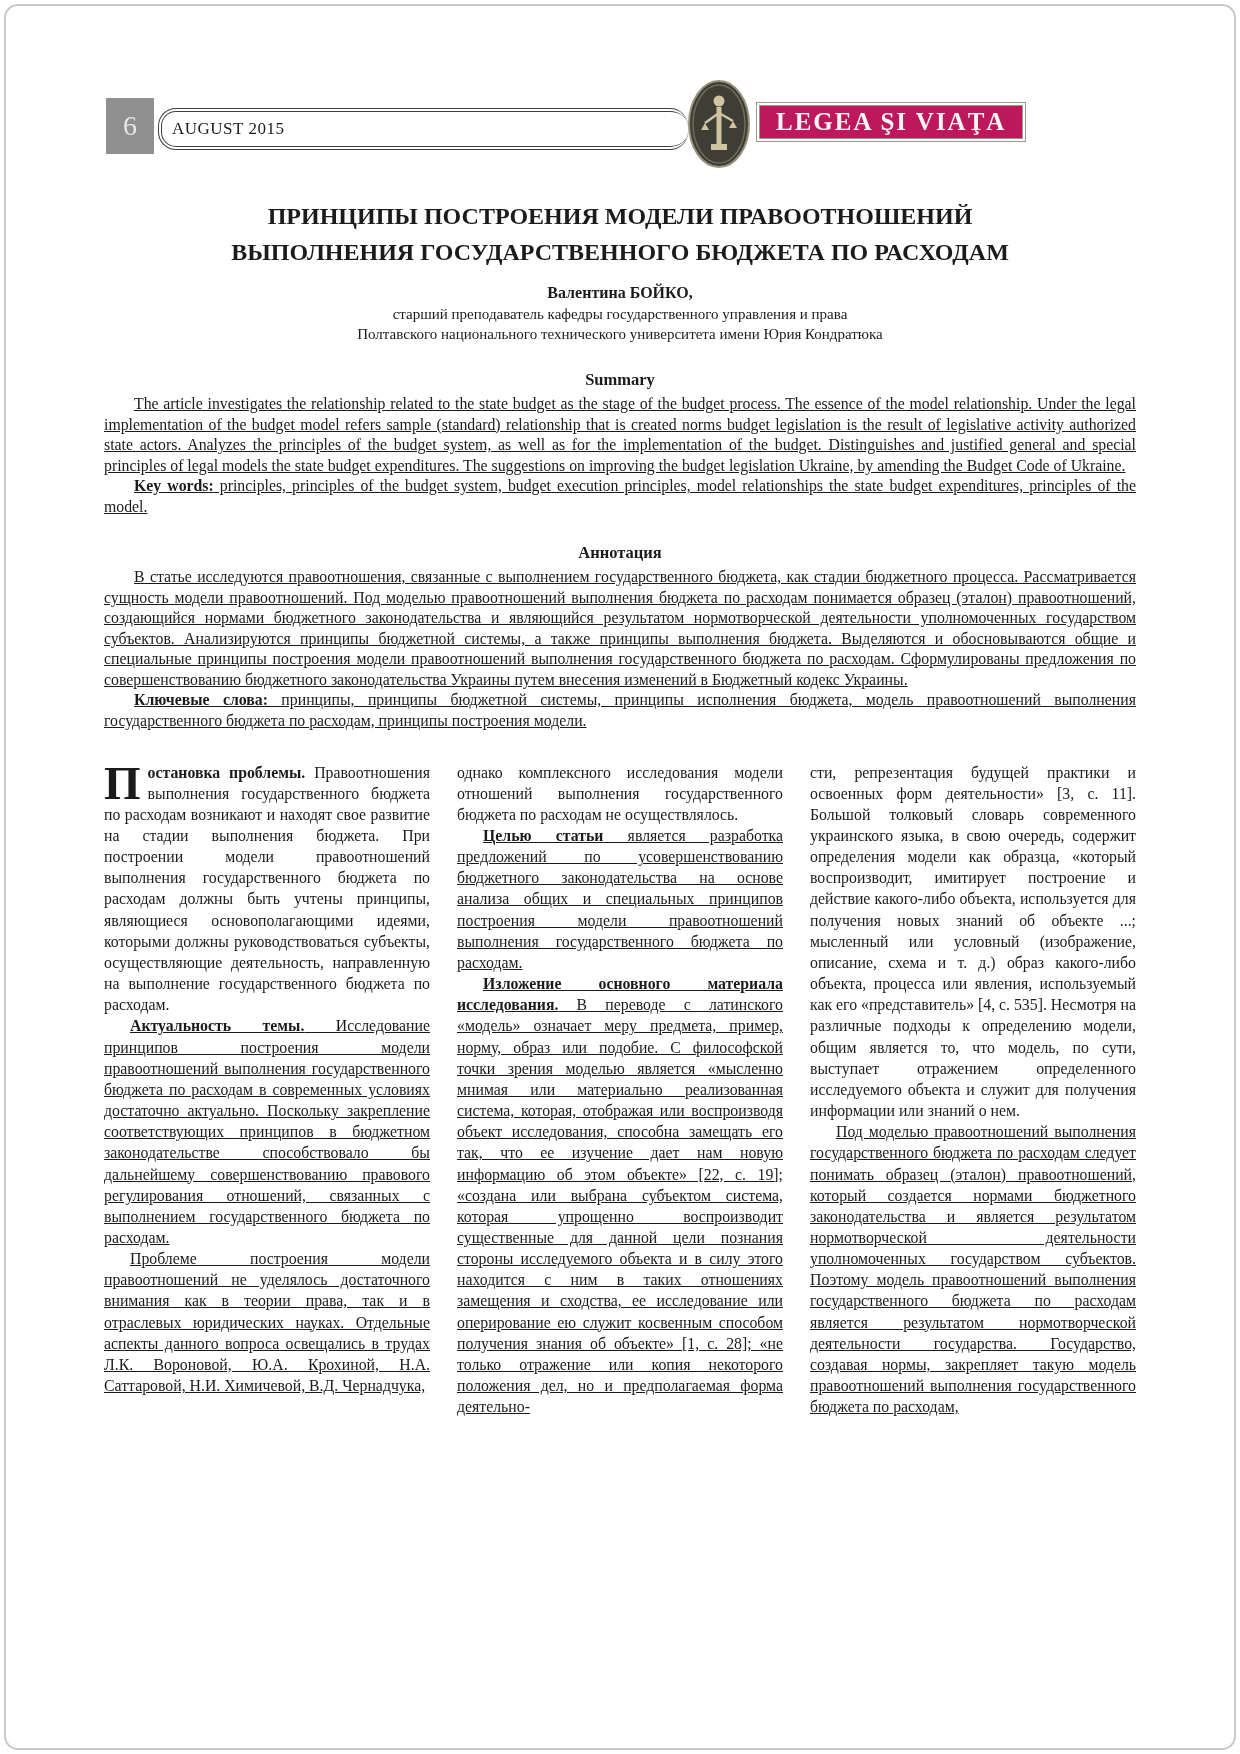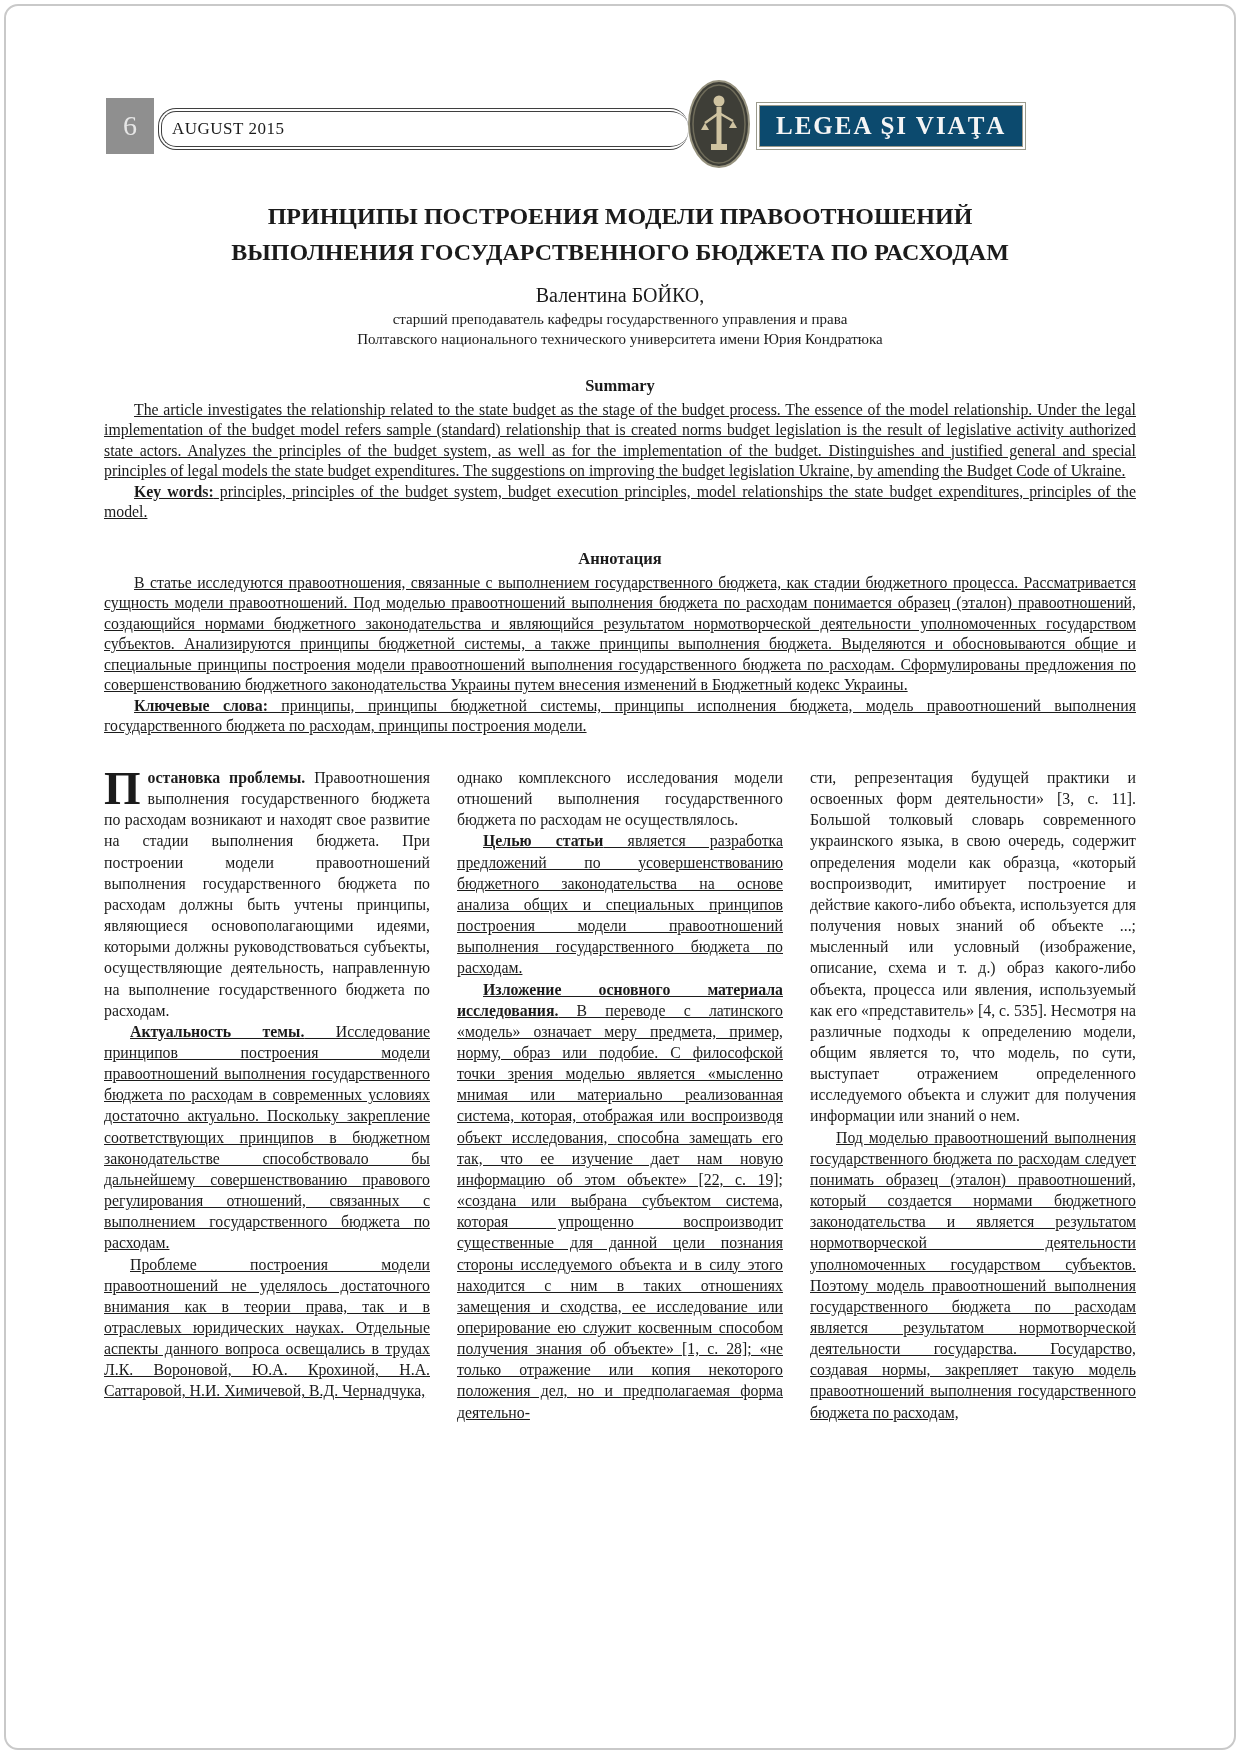--- a/index.html
+++ b/index.html
@@ -23,31 +23,31 @@
   }
   .datestrip {
     position:absolute; left:54px; top:12px; width:530px; height:42px;
     border-top:4px double #3f3f3f; border-bottom:4px double #3f3f3f;
     border-left:4px double #3f3f3f;
     display:flex; align-items:center; padding-left:10px;border-radius:18px;
   }
   .date { font-size:17px; letter-spacing:0.5px; }
   .emblem { position:absolute; left:584px; top:-16px; width:62px; height:88px; }
   .journalbox {
-    position:absolute; left:652px; top:6px; height:48px;
-    background:#0c4a6e; background-clip:padding-box;
+    position:absolute; left:652px; top:6px; height:40px;
+    background:#be185d; background-clip:padding-box;
     border:4px double #9a9a8c; color:#f5f5f5;
     display:flex; align-items:center; justify-content:center; padding:0 16px;
   }
   .journalname { font-size:25px; letter-spacing:2px; font-weight:600; }
 
   
   .title { margin-top:14px; text-align:center; font-size:24px; font-weight:bold; line-height:1.5; }
   .author { margin-top:12px; text-align:center; line-height:1.35; }
-  .author-name { font-weight:normal; font-size:20px; }
+  .author-name { font-weight:bold; font-size:16px; }
   .author-line { font-size:15px; }
 
   
   .abstract h3 { text-align:center; font-size:16.5px; font-weight:bold; margin-top:26px; margin-bottom:4px; }
   .abstract.first h3 { }
   .abs { font-size:15.8px; line-height:1.3; text-align:justify; }
   .ind { text-indent:30px;text-decoration:underline; }
   .b { font-weight:bold; }
 
   

